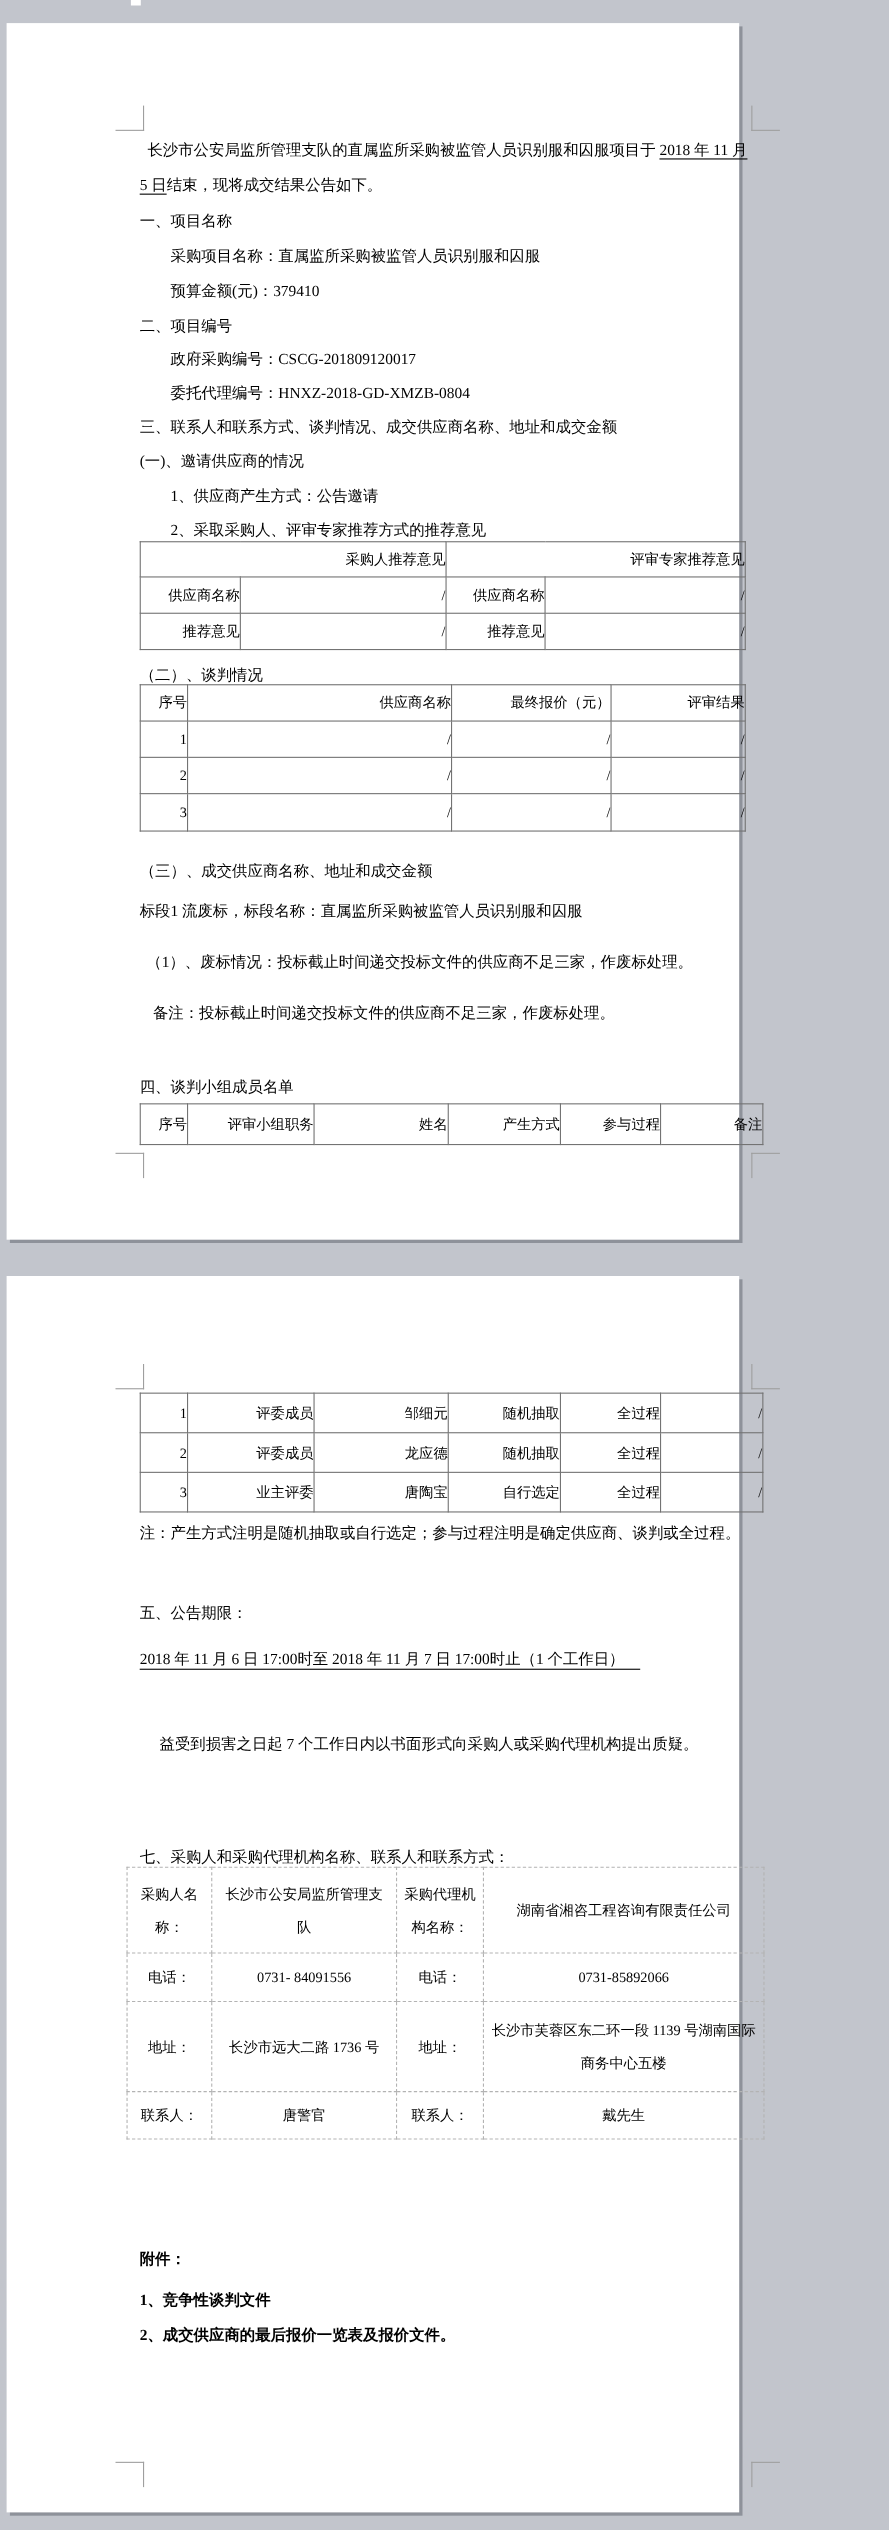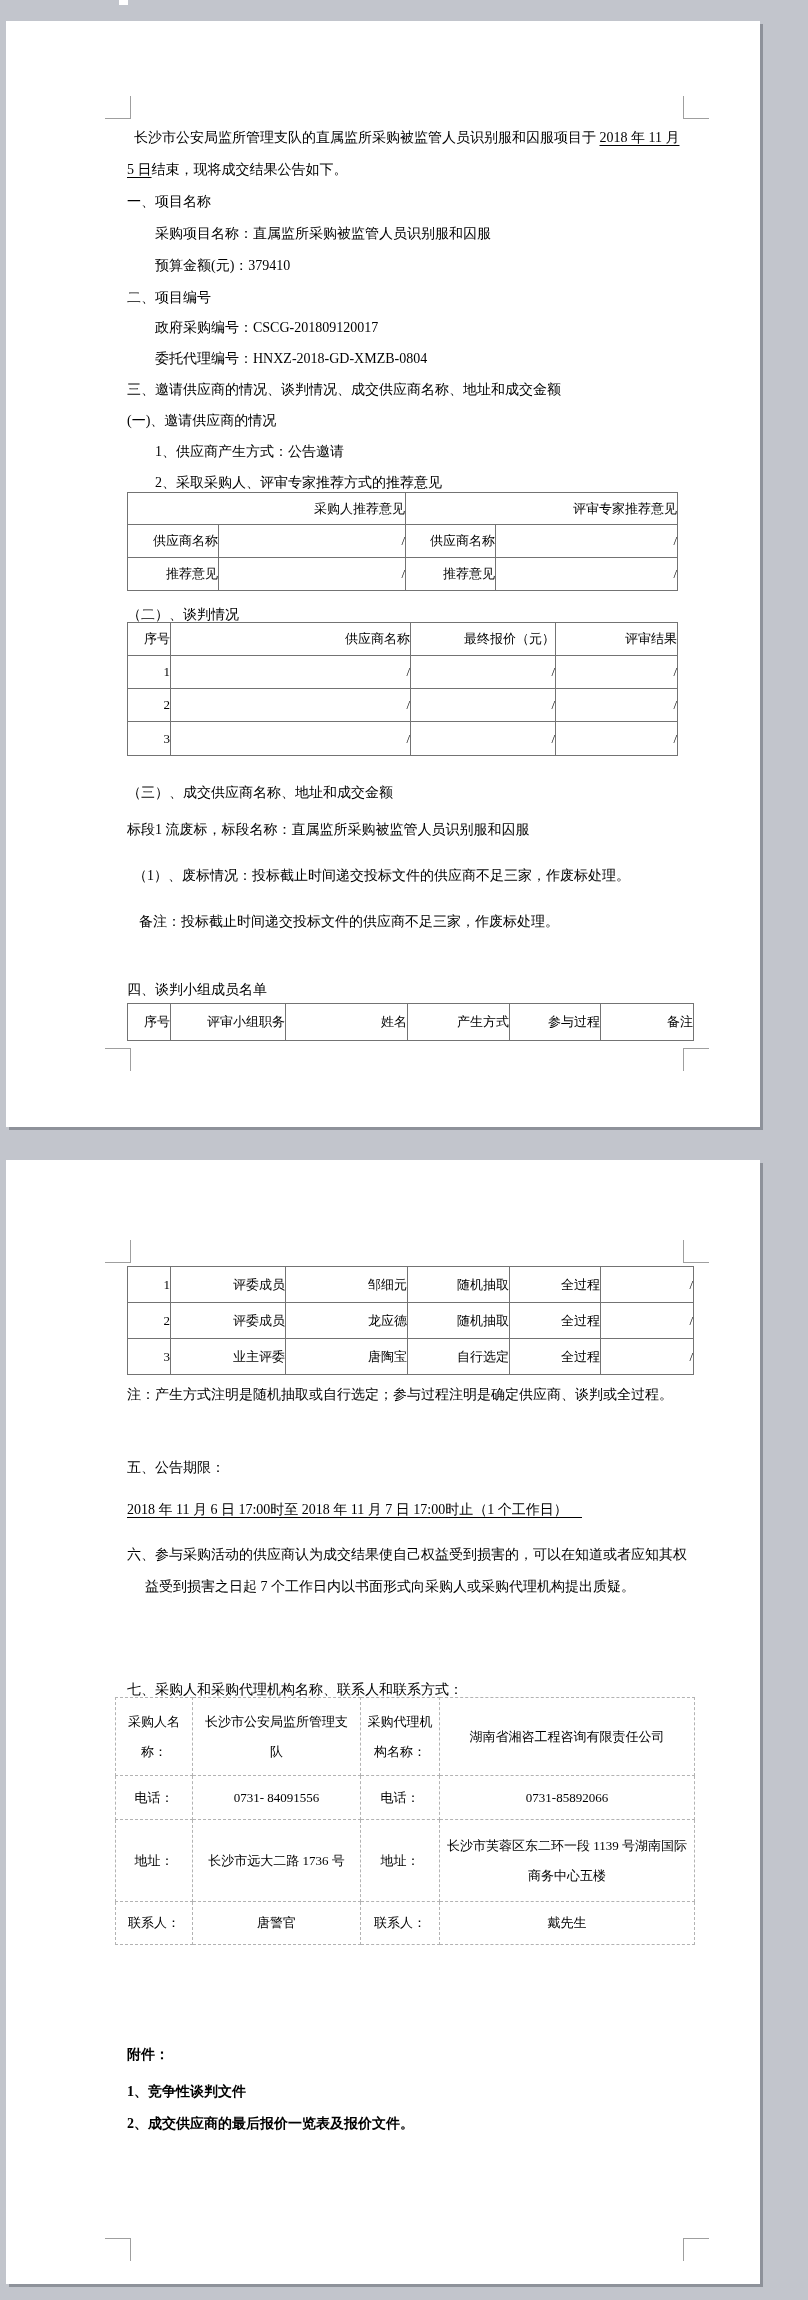--- a/index.html
+++ b/index.html
@@ -1,19 +1,19 @@
 <!DOCTYPE html>
 <html><head>
 <meta charset="utf-8">
 <style>
   html,body{margin:0;padding:0;background:#c2c5cc;}
   .canvas{position:relative;width:808px;height:2300px;background:#c2c5cc;overflow:hidden;
           font-family:"Liberation Serif","DejaVu Serif",serif;color:#000;}
   .ruler-marker{position:absolute;left:119px;top:0;width:9px;height:5px;background:#ffffff;}
-  .page{position:absolute;left:6px;width:754px;background:#ffffff;box-shadow:3px 3px 0 #8e929a;}
+  .page{position:absolute;left:6px;width:666px;background:#ffffff;box-shadow:3px 3px 0 #8e929a;}
   .page1{top:21px;height:1106px;}
   .page2{top:1160px;height:1124px;}
   .line{position:absolute;font-size:14px;line-height:20px;white-space:nowrap;}
   .sub{left:149px;}
   .lvl0{left:121px;}
   .u{text-decoration:underline;text-underline-offset:3px;}
   .ublock{border-bottom:1px solid #000;padding-right:14px;}
   .bold{font-weight:bold;}
   table{position:absolute;border-collapse:collapse;table-layout:fixed;}
   .solid td{border:1px solid #737373;text-align:right;vertical-align:middle;font-size:13px;padding:0;overflow:hidden;}
@@ -42,21 +42,21 @@
     <div class="line lvl0" style="top:139px;"><span class="u">5 日</span><span>结束，现将成交结果公告如下。</span></div>
 
     <div class="line lvl0" style="top:171px;">一、项目名称</div>
     <div class="line sub" style="top:203px;">采购项目名称：直属监所采购被监管人员识别服和囚服</div>
     <div class="line sub" style="top:235px;">预算金额(元)：379410</div>
 
     <div class="line lvl0" style="top:267px;">二、项目编号</div>
     <div class="line sub" style="top:297px;">政府采购编号：CSCG-201809120017</div>
     <div class="line sub" style="top:328px;">委托代理编号：HNXZ-2018-GD-XMZB-0804</div>
 
-    <div class="line lvl0" style="top:359px;">三、邀请供应商的情况、谈判情况、成交供应商名称、地址和成交金额</div>
+    <div class="line lvl0" style="top:359px;">三、联系人和联系方式、谈判情况、成交供应商名称、地址和成交金额</div>
     <div class="line lvl0" style="top:390px;">(一)、邀请供应商的情况</div>
     <div class="line sub" style="top:421px;">1、供应商产生方式：公告邀请</div>
     <div class="line sub" style="top:452px;">2、采取采购人、评审专家推荐方式的推荐意见</div>
 
     <table class="solid" style="left:121px;top:471px;width:550px;">
       <colgroup>
           <col style="width:91px">
           <col style="width:187px">
           <col style="width:90px">
           <col style="width:182px">
@@ -188,21 +188,20 @@
         <td>/</td>
       </tr>
     </tbody>
       </table>
 
     <div class="line lvl0" style="top:225px;">注：产生方式注明是随机抽取或自行选定；参与过程注明是确定供应商、谈判或全过程。</div>
 
     <div class="line lvl0" style="top:298px;">五、公告期限：</div>
     <div class="line lvl0" style="top:340px;"><span class="ublock">2018 年 11 月 6 日 17:00时至 2018 年 11 月 7 日 17:00时止（1 个工作日）</span></div>
 
-    <div class="line lvl0" style="top:385px;">六、参与采购活动的供应商认为成交结果使自己权益受到损害的，可以在知道或者应知其权</div>
     <div class="line lvl0" style="top:417px;margin-left:18px;">益受到损害之日起 7 个工作日内以书面形式向采购人或采购代理机构提出质疑。</div>
 
     <div class="line lvl0" style="top:520px;">七、采购人和采购代理机构名称、联系人和联系方式：</div>
 
     <table class="contact" style="top:537px;">
       <colgroup>
           <col style="width:77px">
           <col style="width:168px">
           <col style="width:79px">
           <col style="width:255px">

